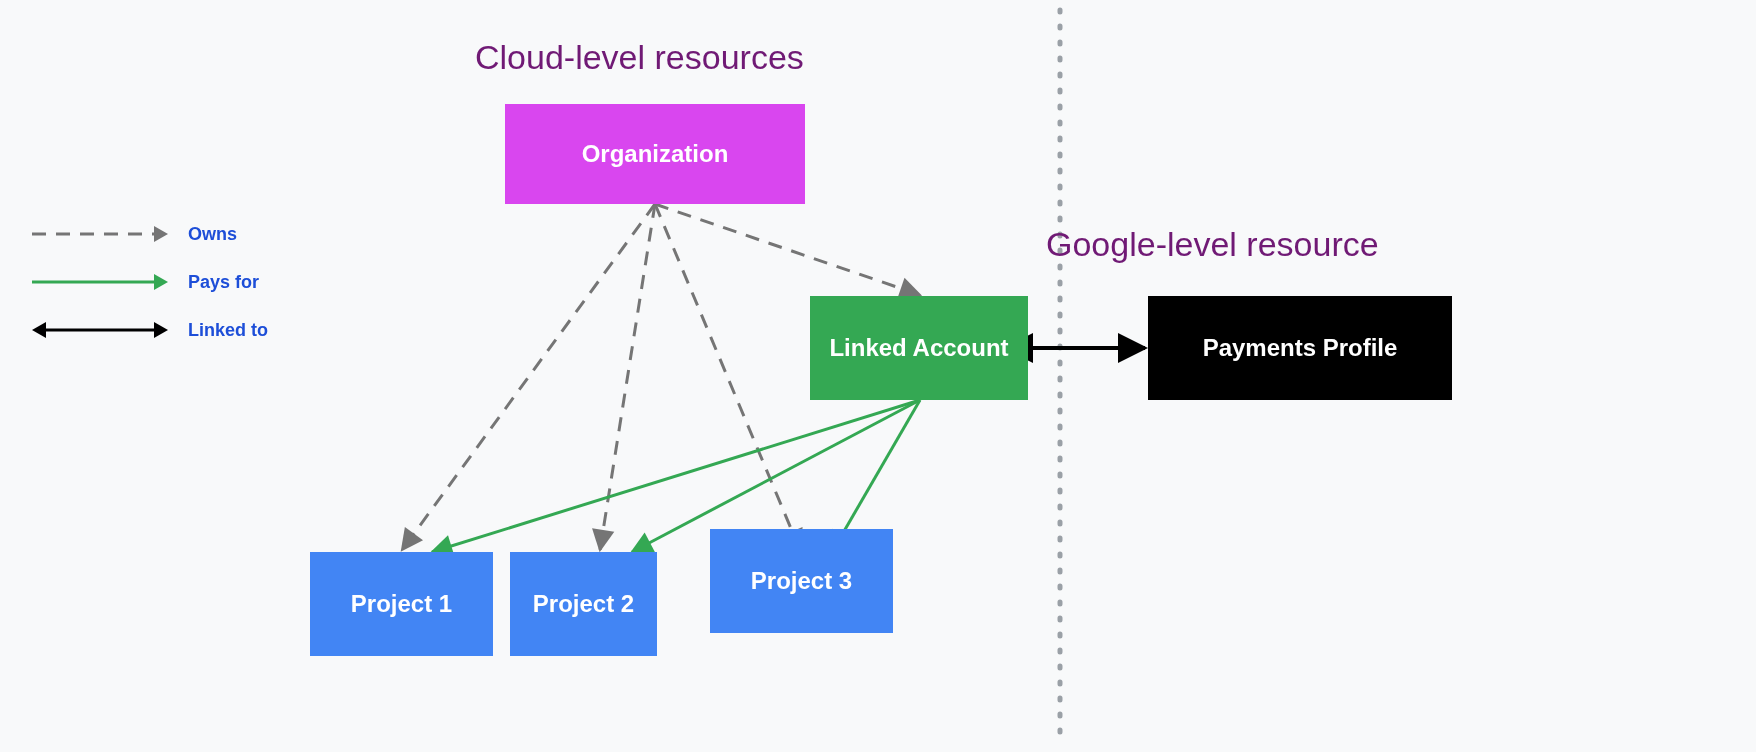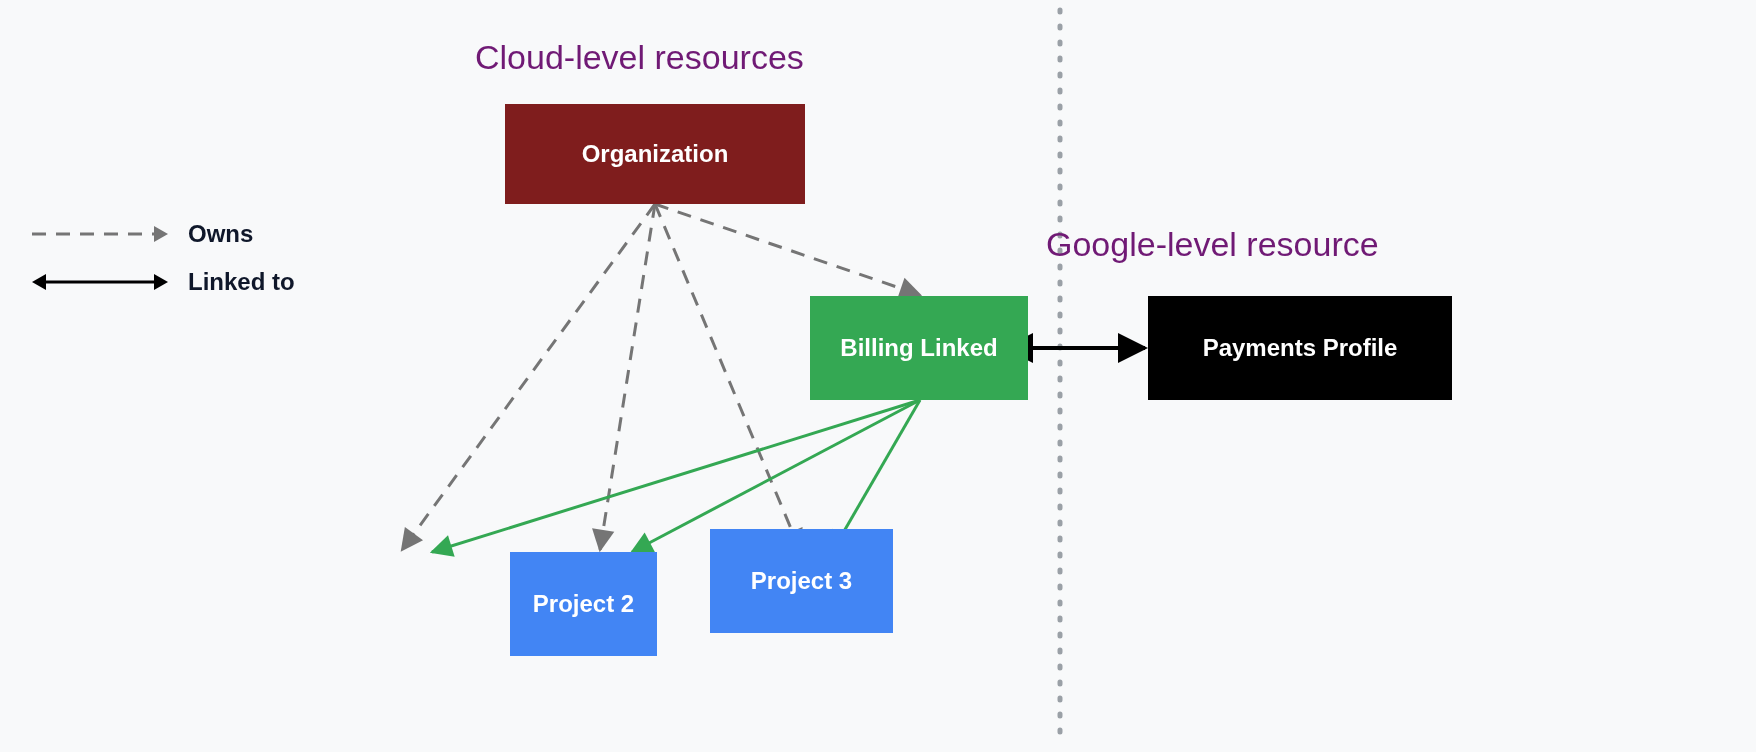--- a/index.html
+++ b/index.html
@@ -33,42 +33,42 @@
     position: absolute;
     display: flex;
     align-items: center;
     justify-content: center;
     color: #ffffff;
     font-weight: 700;
     font-size: 24px;
     text-align: center;
     box-sizing: border-box;
   }
-  .org     { background: #7f1d1d; } 
+  .org     { background: #d946ef; } 
   .billing { background: #34a853; } 
   .project { background: #4285f4; } 
   .pay     { background: #000000; } 
 
   
   .legend {
     position: absolute;
     left: 30px;
     top: 210px;
     width: 320px;
   }
   .legend-row {
     display: flex;
     align-items: center;
     height: 48px;
     gap: 18px;
   }
   .legend-label {
-    font-size: 24px;
+    font-size: 18px;
     font-weight: 600;
-    color: #0f172a;
+    color: #1d4ed8;
   }
   .legend-arrow {
     width: 140px;
     height: 24px;
     flex: 0 0 140px;
   }
 </style>
 </head>
 <body>
 
@@ -102,34 +102,42 @@
     <line x1="920" y1="400" x2="832" y2="552" stroke="#34a853" stroke-width="3" marker-end="url(#arrow-green)"></line>
 
     <line x1="1030" y1="348" x2="1145" y2="348" stroke="#000000" stroke-width="4" marker-start="url(#arrow-black-start)" marker-end="url(#arrow-black-end)"></line>
   </svg>
 
   <div class="heading" style="left:475px; top:38px;">Cloud-level resources</div>
   <div class="heading" style="left:1046px; top:225px;">Google-level resource</div>
 
   <div class="node org" style="left:505px; top:104px; width:300px; height:100px;">Organization</div>
 
-  <div class="node billing" style="left:810px; top:296px; width:218px; height:104px;">Billing Linked</div>
+  <div class="node billing" style="left:810px; top:296px; width:218px; height:104px;">Linked Account</div>
 
   <div class="node pay" style="left:1148px; top:296px; width:304px; height:104px;">Payments Profile</div>
 
+  <div class="node project" style="left:310px; top:552px; width:183px; height:104px;">Project 1</div>
   <div class="node project" style="left:510px; top:552px; width:147px; height:104px;">Project 2</div>
   <div class="node project" style="left:710px; top:529px; width:183px; height:104px;text-align:center;">Project 3</div>
 
   <div class="legend">
     <div class="legend-row">
       <svg class="legend-arrow" viewBox="0 0 140 24">
         <line x1="2" y1="12" x2="124" y2="12" stroke="#757575" stroke-width="3" stroke-dasharray="14 10"></line>
         <path d="M124 4 L138 12 L124 20 Z" fill="#757575"></path>
       </svg>
       <span class="legend-label">Owns</span>
+    </div>
+    <div class="legend-row">
+      <svg class="legend-arrow" viewBox="0 0 140 24">
+        <line x1="2" y1="12" x2="124" y2="12" stroke="#34a853" stroke-width="3"></line>
+        <path d="M124 4 L138 12 L124 20 Z" fill="#34a853"></path>
+      </svg>
+      <span class="legend-label">Pays for</span>
     </div>
     <div class="legend-row">
       <svg class="legend-arrow" viewBox="0 0 140 24">
         <path d="M16 4 L2 12 L16 20 Z" fill="#000000"></path>
         <line x1="14" y1="12" x2="126" y2="12" stroke="#000000" stroke-width="3"></line>
         <path d="M124 4 L138 12 L124 20 Z" fill="#000000"></path>
       </svg>
       <span class="legend-label">Linked to</span>
     </div>
   </div>

